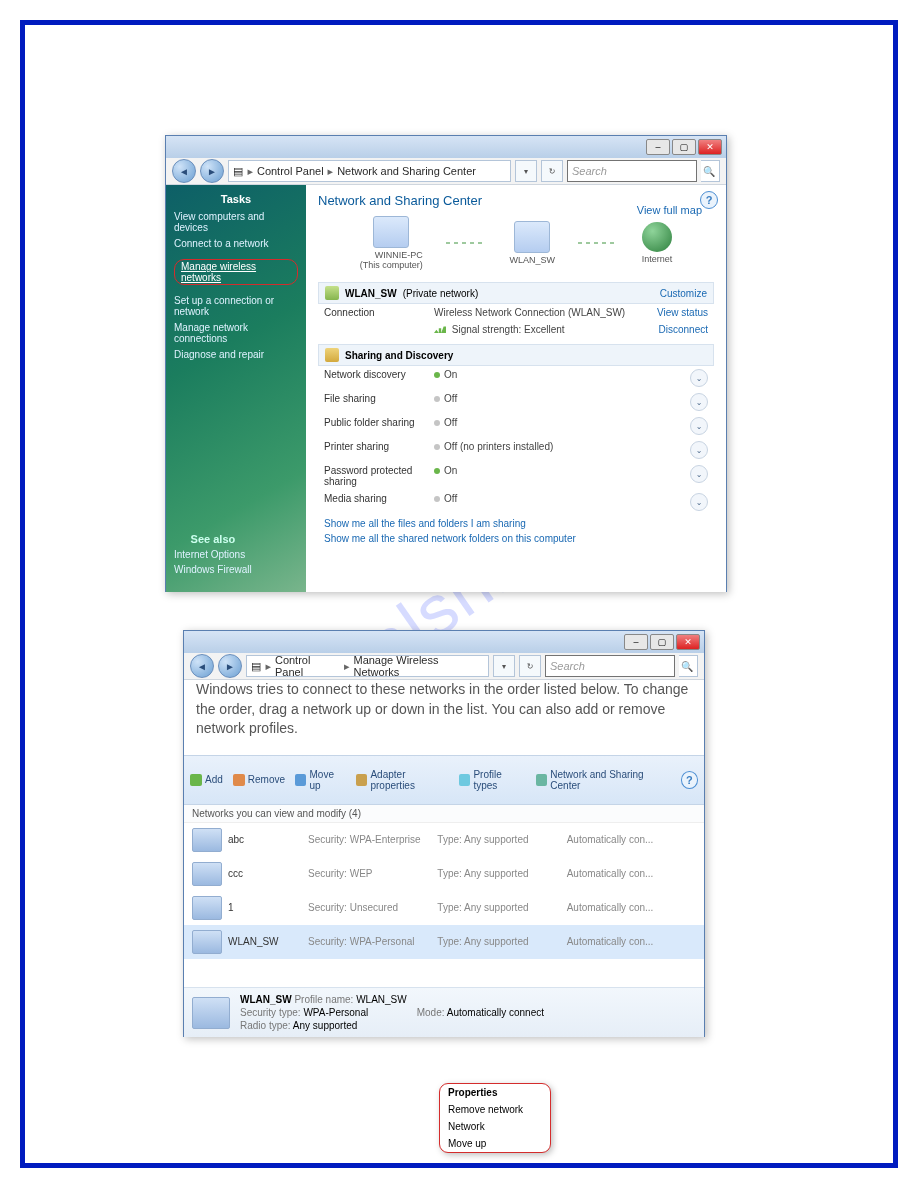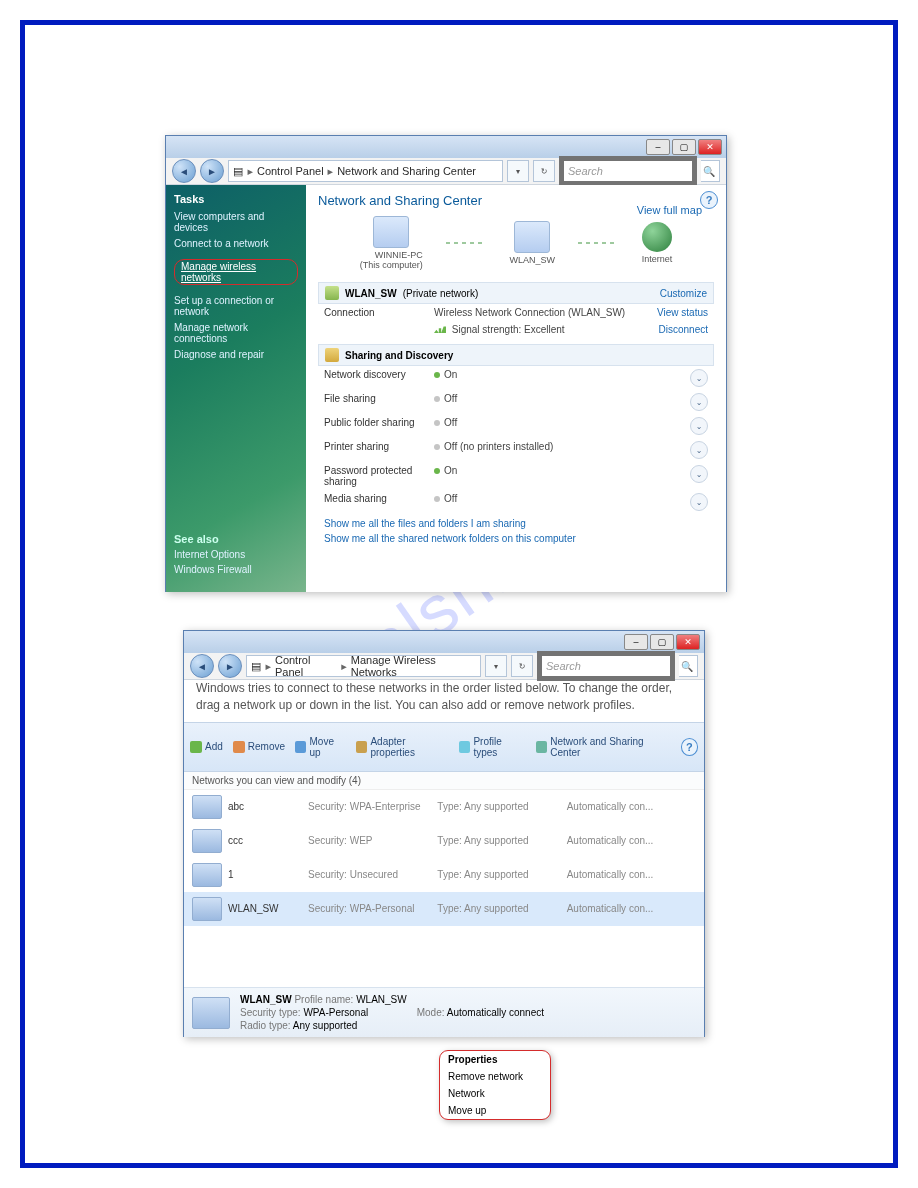--- a/index.html
+++ b/index.html
@@ -101,40 +101,40 @@
     color:#2a2a2a;
   }
   .crumb-sep { margin:0 4px; color:#666;}
   .dropdown-small {
     width:20px;height:20px;
     border:1px solid #b4c5d9;background:#f5f9fc;
     display:flex;align-items:center;justify-content:center;
     font-size:8px;color:#555;
   }
   .searchbox {
-    width:120px;height:20px;border:5px solid #737373;background:#fff;
+    width:120px;height:20px;border:1px solid #737373;background:#fff;
     color:#9a9a9a;padding:0 4px;font-style:italic;
     display:flex;align-items:center;
   }
   .searchicon{
     width:18px;height:20px;border:1px solid #b4c5d9;border-left:none;
     display:flex;align-items:center;justify-content:center;background:#fff;font-size:10px;color:#555;
   }
 
   
   .win1-body { display:flex; height: calc(100% - 48px); }
   .sidebar {
     width:140px;
     background: linear-gradient(150deg,#0d5f67 0%, #1b7d5e 40%, #3c9a6a 75%, #79b58c 100%);
     color:#fff;
     padding:8px 8px;
     box-sizing:border-box;
     font-size:10px;
   }
-  .sidebar .heading { font-weight:bold; font-size:11px; margin-bottom:6px; }
+  .sidebar .heading { font-weight:bold; font-size:11px; margin-bottom:6px;text-align:center; }
   .sidebar .task { margin:5px 0; cursor:pointer; color:#dff2ff; }
   .sidebar .task.highlight {
     display:inline-block;
     border:1px solid #d42c2c;
     border-radius:10px;
     padding:1px 6px;
     text-decoration:underline;
     color:#fff;
   }
   .sidebar .bottom { position:absolute; bottom:12px; left:8px; color:#cfe; }
@@ -203,21 +203,21 @@
   .win2-body {
     height: calc(100% - 48px);
     background:#fff;
     display:flex;flex-direction:column;
   }
   .w2-header{
     padding:8px 12px 4px;
     color:#0a5a9a;font-size:13px;
   }
   .w2-subtext{
-    font-size:12px;color:#555;padding:0 12px 8px;line-height:1.4;max-width:500px;
+    font-size:14px;color:#555;padding:0 12px 16px;line-height:1.4;max-width:500px;
   }
   .toolbar2{
     background:linear-gradient(#e9f1fb,#d7e6f7);
     border-top:1px solid #c4d4e7;border-bottom:1px solid #c4d4e7;
     padding:13px 6px;
     display:flex;align-items:center;gap:10px;
     font-size:10px;color:#2a4d7a;
   }
   .toolbar2 .titem{display:flex;align-items:center;gap:3px;cursor:pointer;}
   .tb-icon{width:12px;height:12px;border-radius:2px;}

